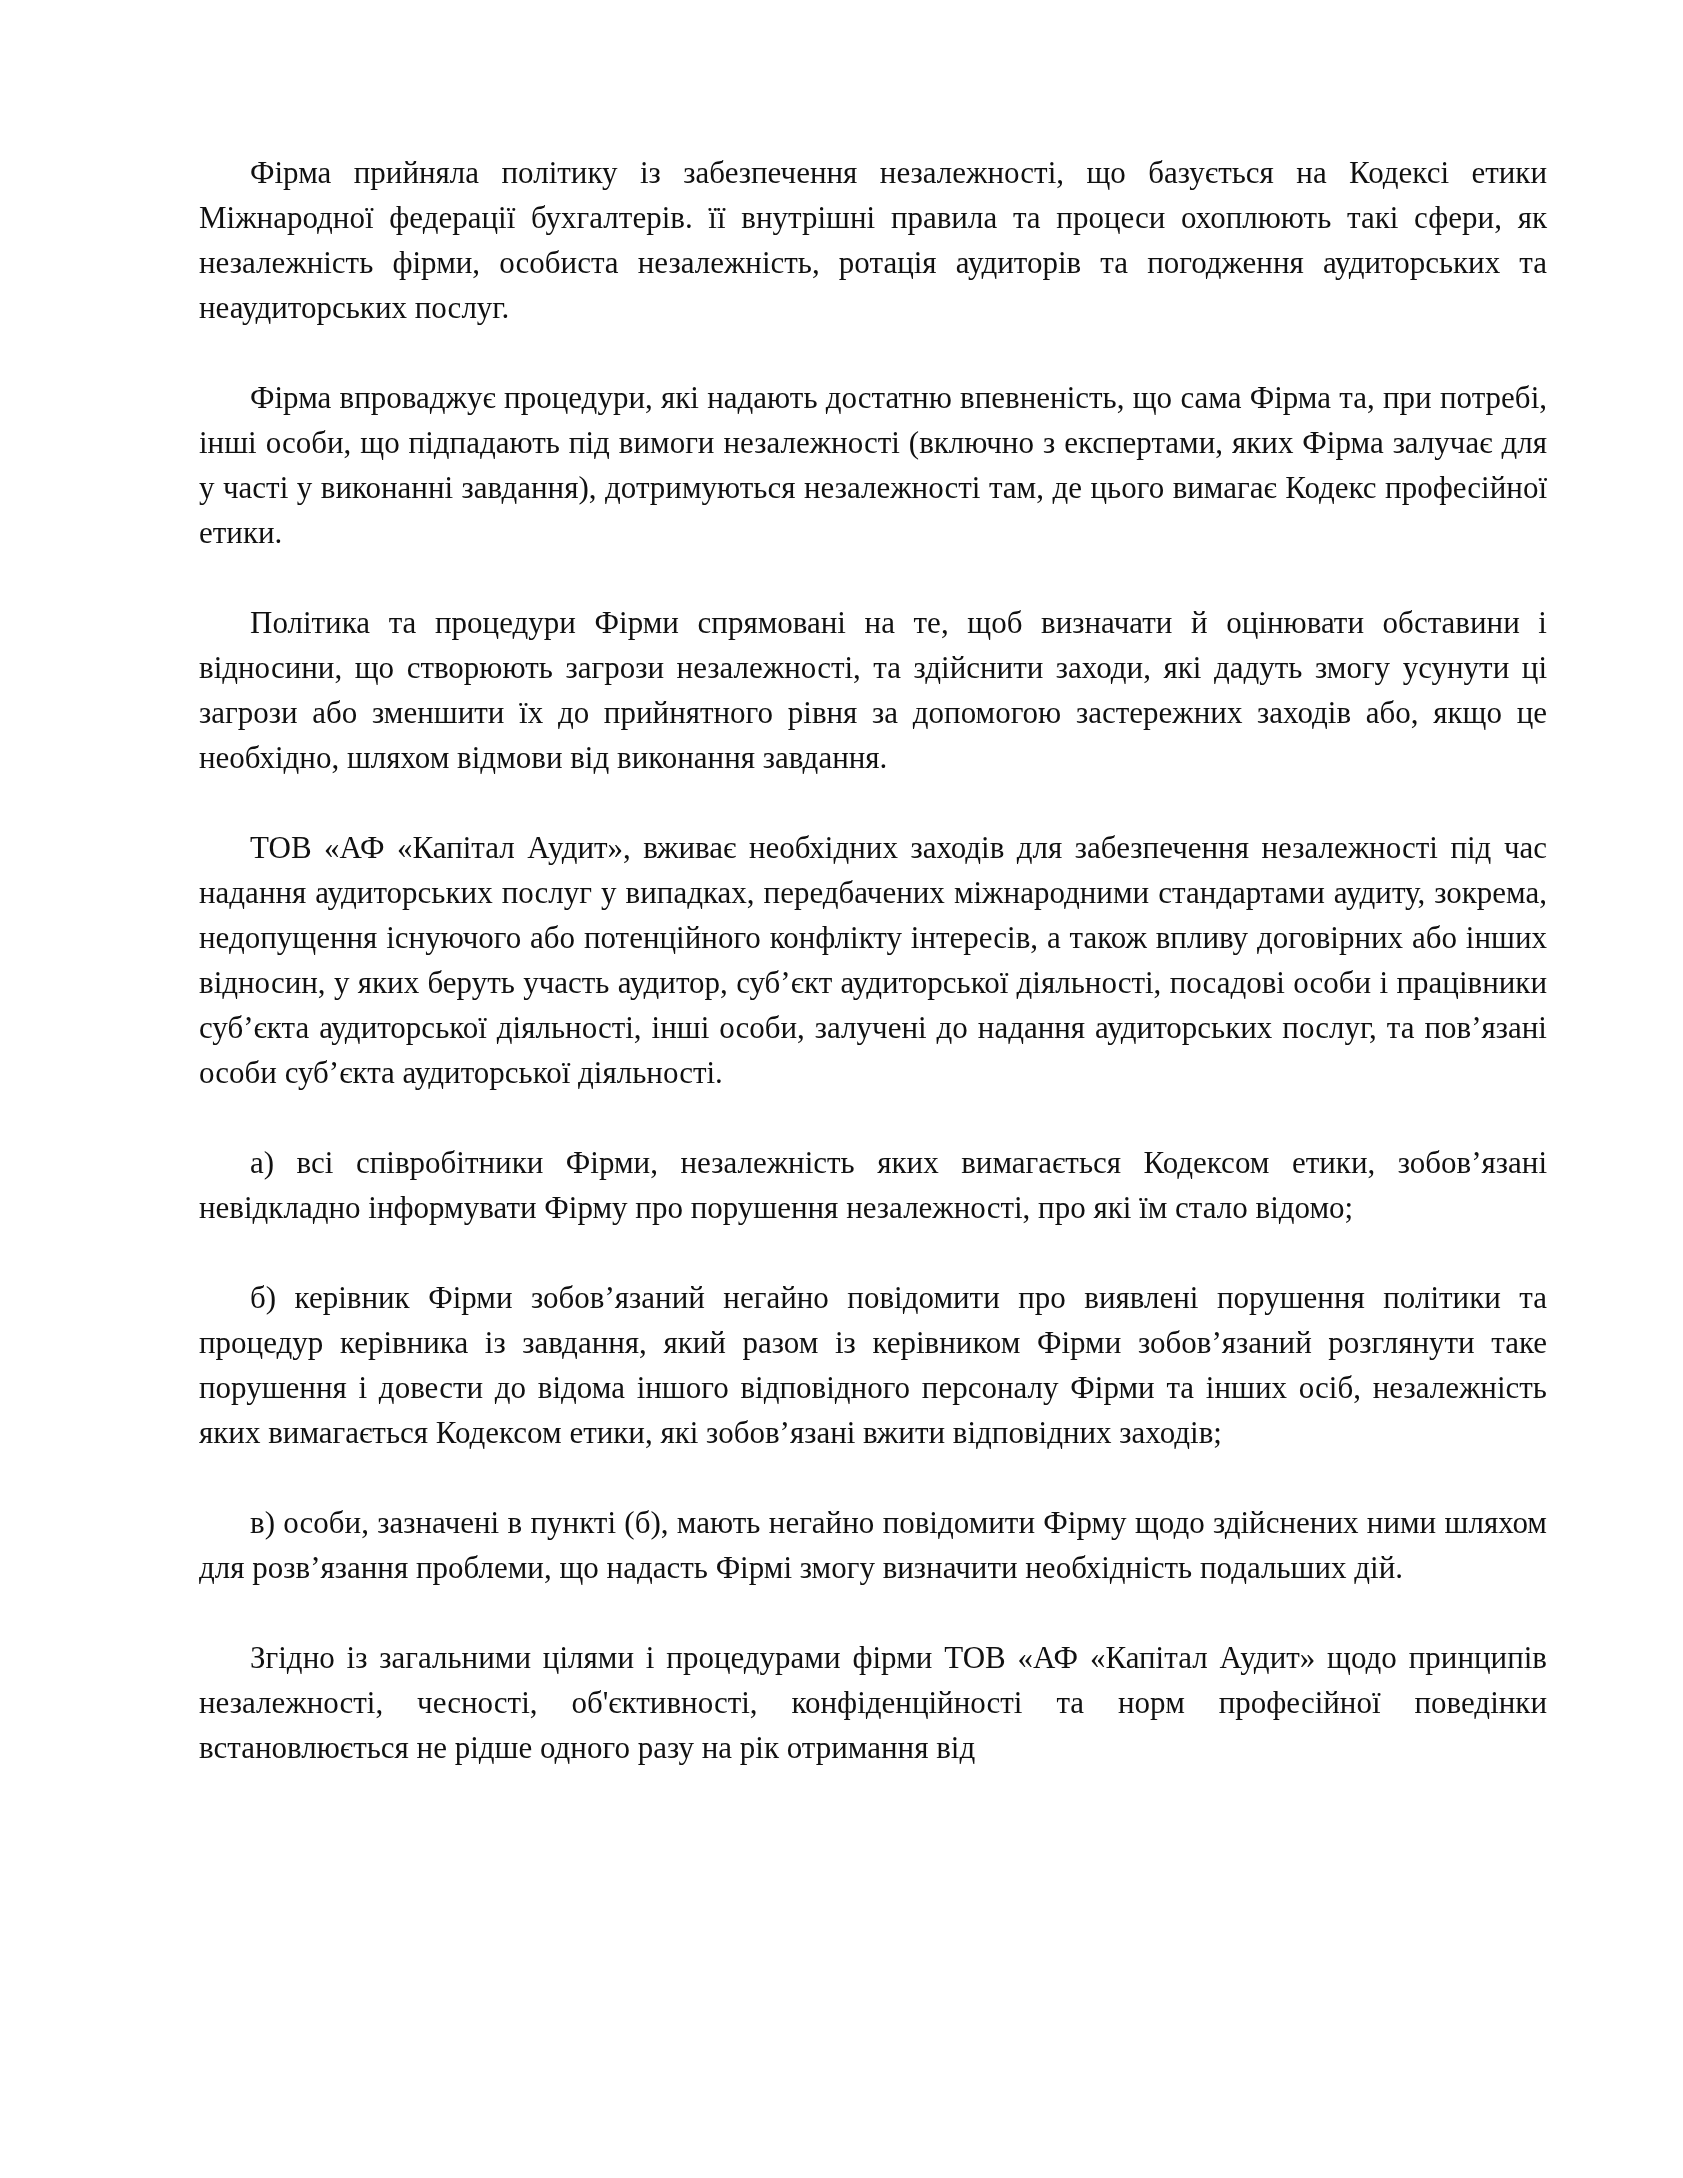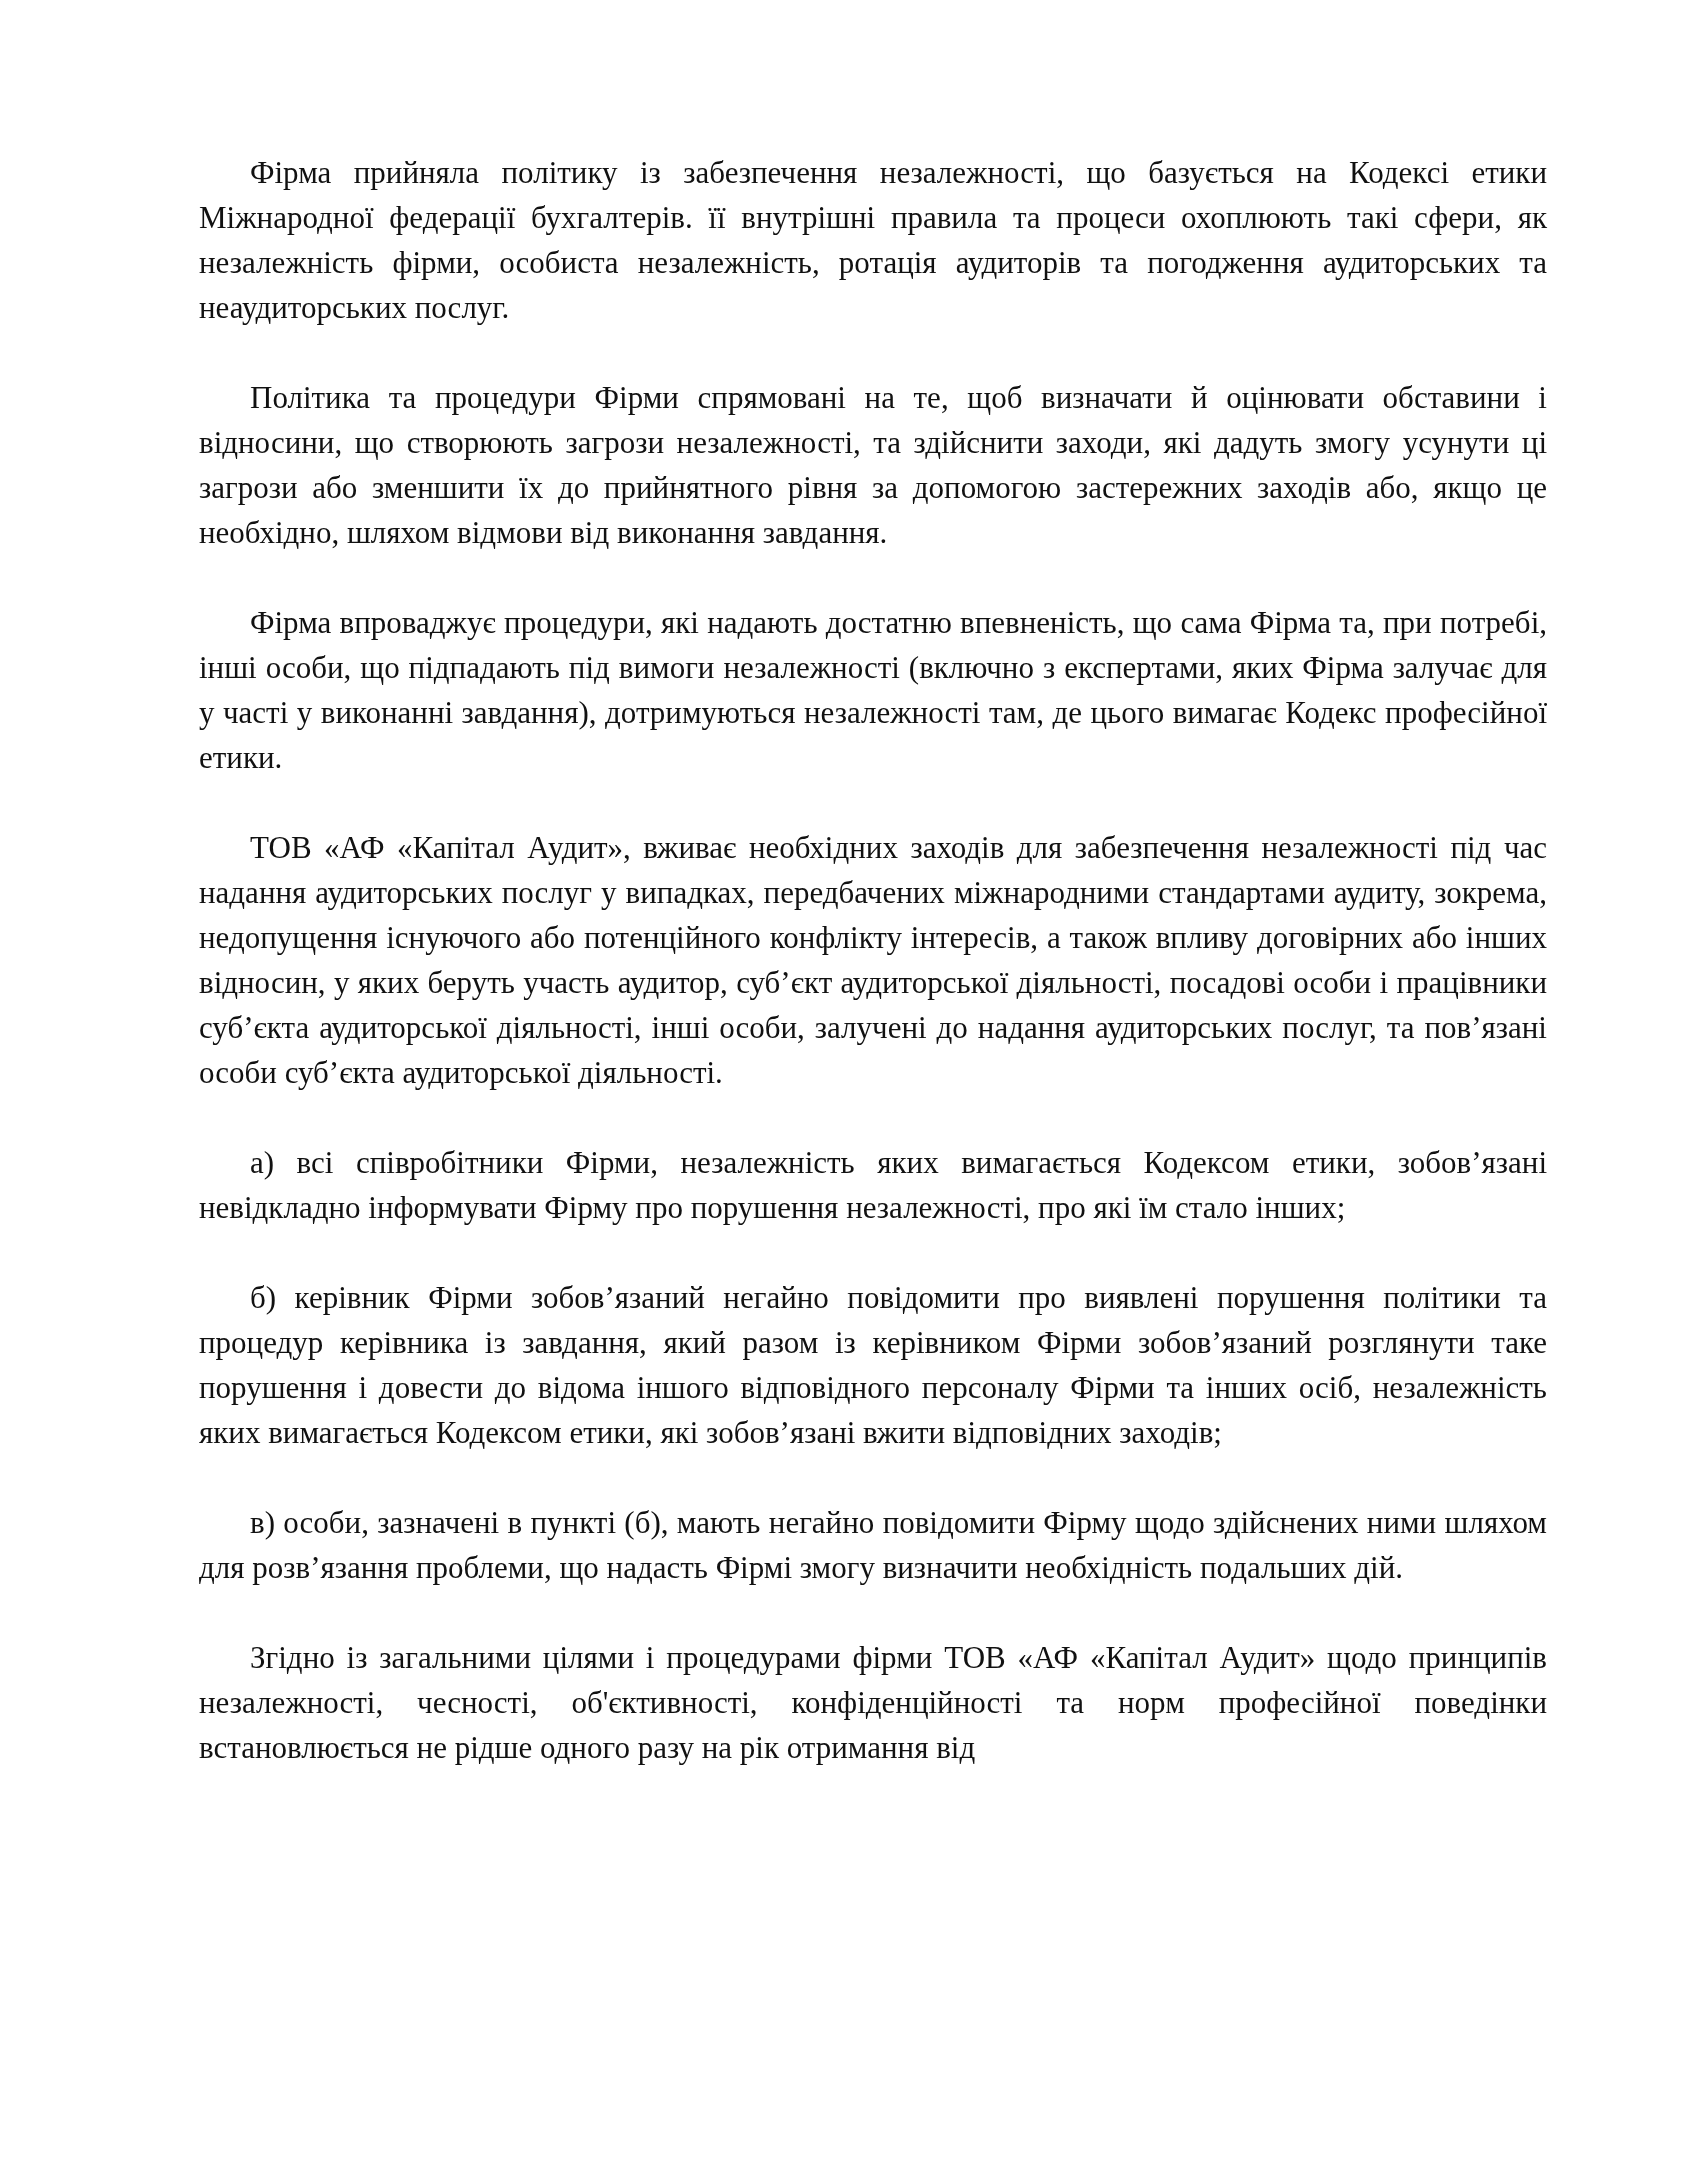--- a/index.html
+++ b/index.html
@@ -31,21 +31,21 @@
     }
     .para.last {
       margin-bottom: 12px;
     }
   </style>
 </head>
 <body>
 
 <div class="page">
   <p class="para">Фірма прийняла політику із забезпечення незалежності, що базується на Кодексі етики Міжнародної федерації бухгалтерів. її внутрішні правила та процеси охоплюють такі сфери, як незалежність фірми, особиста незалежність, ротація аудиторів та погодження аудиторських та неаудиторських послуг.</p>
+  <p class="para">Фірма впроваджує процедури, які надають достатню впевненість, що сама Фірма та, при потребі, інші особи, що підпадають під вимоги незалежності (включно з експертами, яких Фірма залучає для у часті у виконанні завдання), дотримуються незалежності там, де цього вимагає Кодекс професійної етики.</p>
   <p class="para">Політика та процедури Фірми спрямовані на те, щоб визначати й оцінювати обставини і відносини, що створюють загрози незалежності, та здійснити заходи, які дадуть змогу усунути ці загрози або зменшити їх до прийнятного рівня за допомогою застережних заходів або, якщо це необхідно, шляхом відмови від виконання завдання.</p>
-  <p class="para">Фірма впроваджує процедури, які надають достатню впевненість, що сама Фірма та, при потребі, інші особи, що підпадають під вимоги незалежності (включно з експертами, яких Фірма залучає для у часті у виконанні завдання), дотримуються незалежності там, де цього вимагає Кодекс професійної етики.</p>
   <p class="para">ТОВ «АФ «Капітал Аудит», вживає необхідних заходів для забезпечення незалежності під час надання аудиторських послуг у випадках, передбачених міжнародними стандартами аудиту, зокрема, недопущення існуючого або потенційного конфлікту інтересів, а також впливу договірних або інших відносин, у яких беруть участь аудитор, суб’єкт аудиторської діяльності, посадові особи і працівники суб’єкта аудиторської діяльності, інші особи, залучені до надання аудиторських послуг, та пов’язані особи суб’єкта аудиторської діяльності.</p>
-  <p class="para">а) всі співробітники Фірми, незалежність яких вимагається Кодексом етики, зобов’язані невідкладно інформувати Фірму про порушення незалежності, про які їм стало інших;</p>
+  <p class="para">а) всі співробітники Фірми, незалежність яких вимагається Кодексом етики, зобов’язані невідкладно інформувати Фірму про порушення незалежності, про які їм стало відомо;</p>
   <p class="para">б) керівник Фірми зобов’язаний негайно повідомити про виявлені порушення політики та процедур керівника із завдання, який разом із керівником Фірми зобов’язаний розглянути таке порушення і довести до відома іншого відповідного персоналу Фірми та інших осіб, незалежність яких вимагається Кодексом етики, які зобов’язані вжити відповідних заходів;</p>
   <p class="para">в) особи, зазначені в пункті (б), мають негайно повідомити Фірму щодо здійснених ними шляхом для розв’язання проблеми, що надасть Фірмі змогу визначити необхідність подальших дій.</p>
   <p class="para last">Згідно із загальними цілями і процедурами фірми ТОВ «АФ «Капітал Аудит» щодо принципів незалежності, чесності, об'єктивності, конфіденційності та норм професійної поведінки встановлюється не рідше одного разу на рік отримання від</p>
 </div>
 
 
 </body></html>

